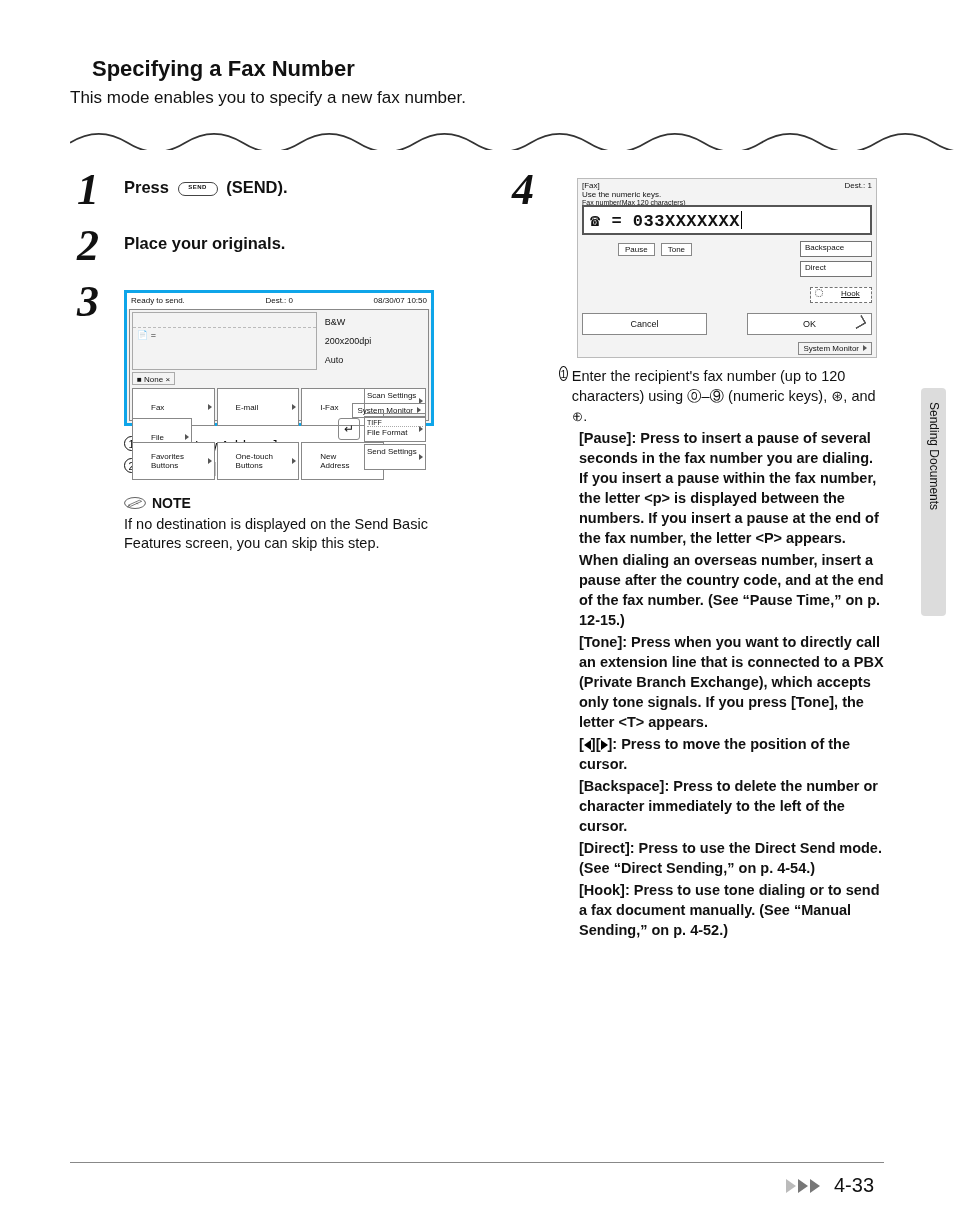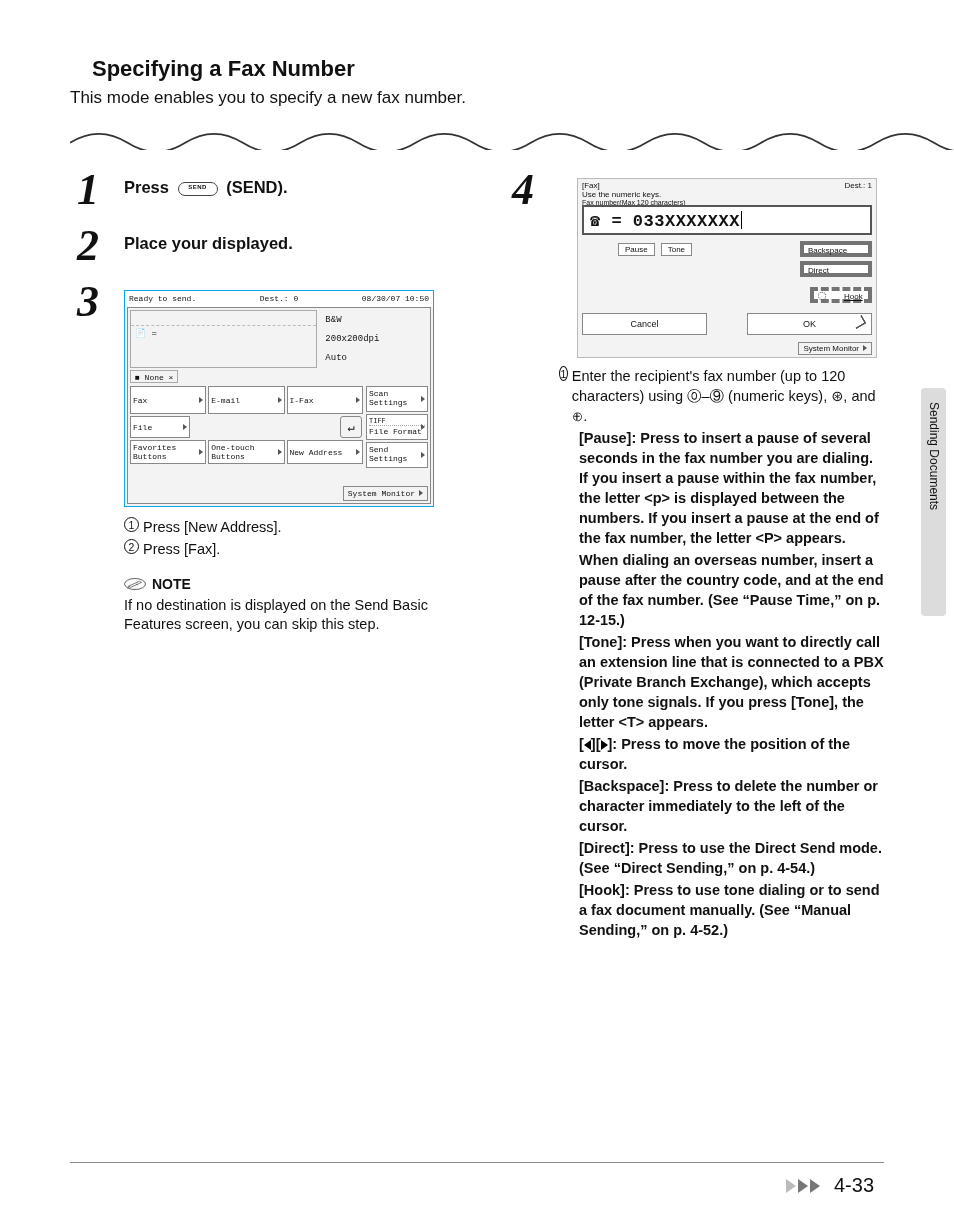--- a/index.html
+++ b/index.html
@@ -13,35 +13,35 @@
   .rightcol { flex: 1; }
 
   .step { display: flex; align-items: flex-start; gap: 18px; margin-bottom: 12px; }
   .stepnum { font-size: 44px; font-weight: 800; font-style: italic; font-family: Georgia, "Times New Roman", serif; line-height: 1; width: 36px; text-align: center; }
   .stepbody { flex: 1; padding-top: 10px; }
   .steptitle { font-weight: 700; font-size: 16.5px; }
 
   .sendkey { display: inline-block; width: 40px; height: 14px; border: 1px solid #444; border-radius: 8px; vertical-align: middle; position: relative; margin: 0 4px; }
   .sendkey::after { content: "SEND"; position: absolute; top: 1px; left: 0; right: 0; text-align: center; font-size: 6px; letter-spacing: 0.5px; }
 
-  .deviceimg { width: 310px; height: 217px; border: 1px solid #0ea5e9; background: #f3f3f3; position: relative; font-family: Liberation Mono, monospace; }
+  .deviceimg { width: 310px; height: 136px; border: 3px solid #0ea5e9; background: #f3f3f3; position: relative; }
 
   
   .scr1 .topbar { position:absolute; top:0; left:0; right:0; height:16px; background:#fff; font-size:8px; line-height:16px; padding:0 4px; display:flex; justify-content:space-between; }
   .scr1 .inner { position:absolute; top:16px; left:2px; right:2px; bottom:2px; border:1px solid #888; }
   .scr1 .statusbox { position:absolute; top:2px; left:2px; width:62%; height:58px; border:1px solid #aaa; font-size:9px; }
   .scr1 .statusbox .hdr { border-bottom:1px dashed #bbb; padding:2px 4px; }
   .scr1 .statusbox .body { padding:2px 4px; display:flex; gap:4px; align-items:center; }
   .scr1 .rightstack { position:absolute; top:2px; right:2px; width:34%; height:58px; display:flex; flex-direction:column; justify-content:space-around; font-size:9px; text-align:left; }
   .scr1 .tab { position:absolute; top:62px; left:2px; height:13px; border:1px solid #aaa; font-size:8px; line-height:13px; padding:0 4px; }
   .scr1 .btnrow { position:absolute; left:2px; right:2px; display:flex; gap:2px; }
   .scr1 .row1 { top:78px; height:28px; }
   .scr1 .row2 { top:108px; height:22px; }
   .scr1 .row3 { top:132px; height:24px; }
-  .scr1 .btn { flex:1; border:1px solid #888; font-size:8px; padding:2px; display:flex; align-items:center; position:relative; background:#fff; }
+  .scr1 .btn { flex:1; border:1px solid #888; font-size:8px; padding:18px; display:flex; align-items:center; position:relative; background:#fff; }
   .scr1 .btn.end::after { content:""; position:absolute; right:2px; top:50%; transform:translateY(-50%); border-left:4px solid #555; border-top:3px solid transparent; border-bottom:3px solid transparent; }
   .scr1 .sidebtn { position:absolute; right:2px; width:62px; height:26px; border:1px solid #888; font-size:8px; padding:2px; background:#fff; }
   .scr1 .sidebtn.end::after { content:""; position:absolute; right:2px; top:50%; transform:translateY(-50%); border-left:4px solid #555; border-top:3px solid transparent; border-bottom:3px solid transparent; }
   .scr1 .side1 { top:78px; }
   .scr1 .side2 { top:106px; }
   .scr1 .side3 { top:134px; }
   .scr1 .retarrow { position:absolute; top:108px; right:68px; width:22px; height:22px; border:1px solid #888; border-radius:3px; display:flex; align-items:center; justify-content:center; font-size:12px; }
   .scr1 .sysmon { position:absolute; bottom:2px; right:2px; border:1px solid #888; font-size:8px; padding:2px 4px; }
   .scr1 .sysmon::after { content:""; display:inline-block; margin-left:4px; border-left:4px solid #555; border-top:3px solid transparent; border-bottom:3px solid transparent; }
 
@@ -57,21 +57,21 @@
   
   .scr2wrap { width: 300px; height: 180px; border:1px solid #bbb; background:#f3f3f3; position:relative; margin-left:18px; }
   .scr2 .topbar { position:absolute; top:0; left:0; right:0; height:24px; font-size:8px; padding:2px 4px; display:flex; justify-content:space-between; align-items:flex-start; }
   .scr2 .topbar .left { display:flex; flex-direction:column; }
   .scr2 .entrybox { position:absolute; top:26px; left:4px; right:4px; height:30px; border:2px solid #555; background:#fff; display:flex; align-items:center; padding:0 6px; font-family:"Courier New",monospace; font-size:17px; font-weight:bold; letter-spacing:0.5px; }
   .scr2 .entrybox .cursor { display:inline-block; width:1.5px; height:18px; background:#000; margin-left:1px; }
   .scr2 .minirow { position:absolute; top:62px; left:4px; right:4px; height:16px; display:flex; gap:6px; align-items:center;padding-left:36px; }
   .scr2 .mini { border:1px solid #888; font-size:8px; padding:1px 6px; background:#fff; }
   .scr2 .mini.arrow::after { content:""; display:inline-block; margin-left:3px; border-left:4px solid #555; border-top:3px solid transparent; border-bottom:3px solid transparent; }
   .scr2 .mini.arrowL::before { content:""; display:inline-block; margin-right:3px; border-right:4px solid #555; border-top:3px solid transparent; border-bottom:3px solid transparent; }
-  .scr2 .sidebtn2 { position:absolute; right:4px; width:72px; height:16px; border:4px solid #737373; font-size:8px; padding:1px 4px; background:#fff; }
+  .scr2 .sidebtn2 { position:absolute; right:4px; width:72px; height:16px; border:1px solid #737373; font-size:8px; padding:1px 4px; background:#fff; }
   .scr2 .sb-a { top:62px; }
   .scr2 .sb-b { top:82px; }
   .scr2 .sb-c { top:108px; width:62px; display:flex; gap:18px; border-style:dashed;text-decoration:underline; }
   .scr2 .bigrow { position:absolute; left:4px; right:4px; bottom:22px; height:22px; display:flex; gap:40px; }
   .scr2 .bigbtn { flex:1; border:1px solid #888; background:#fff; font-size:9px; text-align:center; line-height:20px; position:relative; }
   .scr2 .bigbtn.ok::after { content:""; position:absolute; right:6px; top:50%; width:10px; height:8px; border-right:2px solid #555; border-bottom:2px solid #555; transform:translateY(-70%) rotate(-30deg); border-radius:1px; }
   .scr2 .sysmon2 { position:absolute; bottom:2px; right:4px; border:1px solid #888; font-size:8px; padding:1px 4px; }
   .scr2 .sysmon2::after { content:""; display:inline-block; margin-left:4px; border-left:4px solid #555; border-top:3px solid transparent; border-bottom:3px solid transparent; }
 
   .step4text { font-size: 14.5px; line-height: 1.38; margin-top: 8px; }
@@ -115,21 +115,21 @@
             <span>Press </span>
             <span class="sendkey"></span>
             <span> (SEND).</span>
           </div>
         </div>
       </div>
 
       <div class="step">
         <div class="stepnum">2</div>
         <div class="stepbody">
-          <div class="steptitle">Place your displayed.</div>
+          <div class="steptitle">Place your originals.</div>
         </div>
       </div>
 
       <div class="step">
         <div class="stepnum">3</div>
         <div class="stepbody">
 
           <div class="deviceimg scr1">
             <div class="topbar">
               <span>Ready to send.</span>

